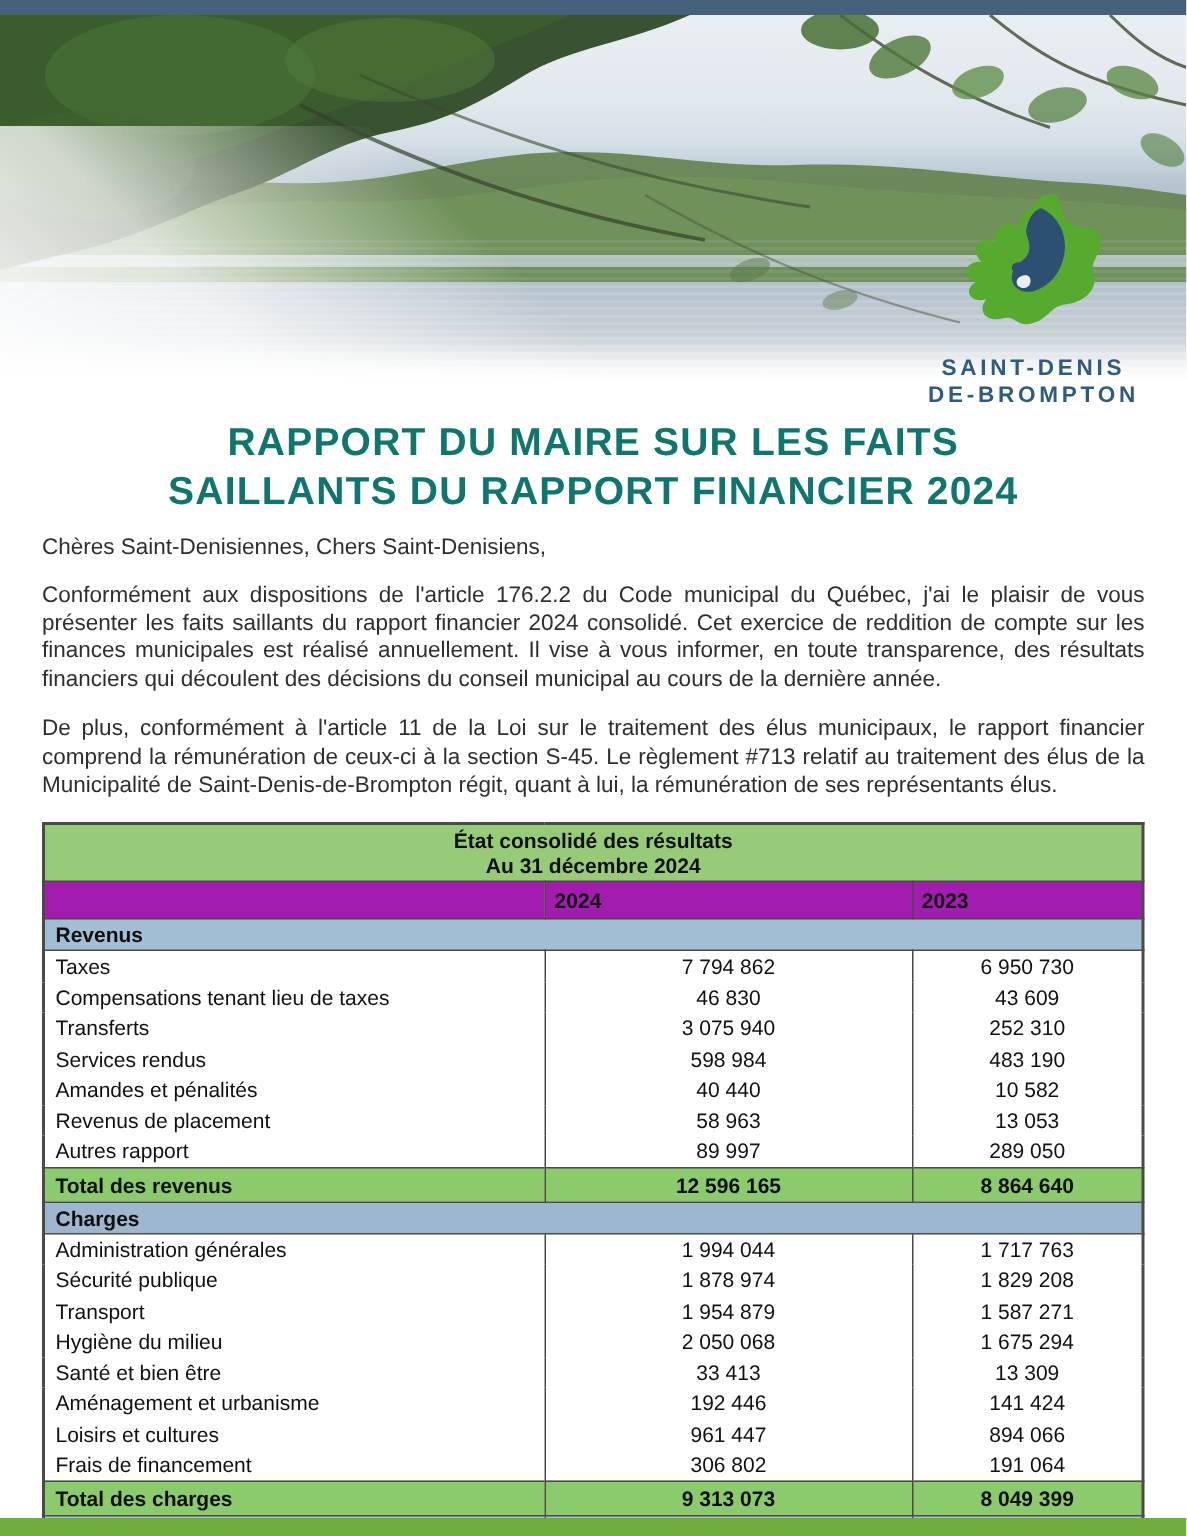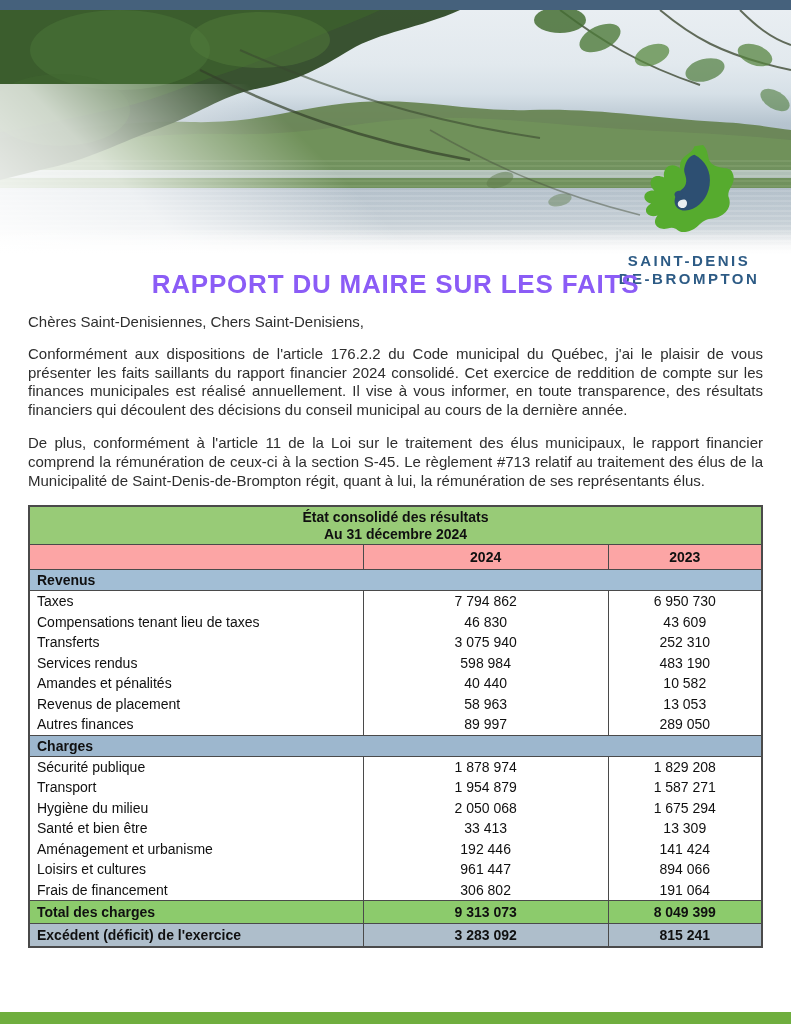--- a/index.html
+++ b/index.html
@@ -39,39 +39,39 @@
   }
   .ripples{
     position:absolute;left:0;top:150px;width:100%;height:96px;
     background:repeating-linear-gradient(180deg,
       rgba(255,255,255,0.16) 0 2px, rgba(120,140,160,0.10) 2px 5px);
     opacity:.5;
   }
 
   
   .logo{
-    position:absolute;top:144px;right:26px;width:152px;
+    position:absolute;top:128px;right:26px;width:152px;
     text-align:center;
   }
   .logo-leaf{width:112px;height:104px;margin:0 auto;}
   .logo-text{
     color:#2d5b85;
     font-weight:bold;
     letter-spacing:2.5px;
     font-size:15px;line-height:18px;
     white-space:nowrap;
   }
 
   
   .content{position:absolute;top:256px;left:0;width:791px;padding:0;}
   .inner{padding:0 28px;}
   .page-title{
-    margin-top:12px;
+    margin-top:22px;
     text-align:center;
-    color:#8b5cf6;
+    color:#0f766e;
     font-weight:bold;
     font-size:26px;
     line-height:33px;
     letter-spacing:0.8px;
   }
   .salutation{font-size:15px;margin-top:12px;}
   .para{
     font-size:15px;line-height:18.6px;
     text-align:justify;
     margin-top:13px;
@@ -92,22 +92,22 @@
     padding:0 6px;
     white-space:nowrap;
   }
   tr.row-title td{
     background:#98cb77;
     text-align:center;font-weight:bold;
     line-height:16.5px;padding:2px 4px;
     border:1.5px solid #4a4a4a;
   }
   tr.row-head td{
-    background:#fca5a5;
-    font-weight:bold;text-align:center;
+    background:#a21caf;
+    font-weight:bold;text-align:left;
     height:24px;
     border:1.5px solid #4a4a4a;
   }
   tr.row-band td{
     font-weight:bold;text-align:left;
     height:20px;padding-left:7px;
     border:1.5px solid #4a4a4a;
     margin-top:16px;
   }
   tr.band-revenus td{background:#a2bed5;}
@@ -182,20 +182,21 @@
       <path fill="#2d4f72" d="M38,44 C42,42 45,44 44,48 C43,51 38,51 37,48 C36,46 37,45 38,44 Z"></path>
     </svg>
     <div class="logo-text">SAINT-DENIS</div>
     <div class="logo-text l2">DE-BROMPTON</div>
   </div>
 
   <div class="content">
     <div class="inner">
       <div class="page-title">
         <div>RAPPORT DU MAIRE SUR LES FAITS</div>
+        <div>SAILLANTS DU RAPPORT FINANCIER 2024</div>
       </div>
 
       <p class="salutation">Chères Saint-Denisiennes, Chers Saint-Denisiens,</p>
       <p class="para">Conformément aux dispositions de l'article 176.2.2 du Code municipal du Québec, j'ai le plaisir de vous présenter les faits saillants du rapport financier 2024 consolidé. Cet exercice de reddition de compte sur les finances municipales est réalisé annuellement. Il vise à vous informer, en toute transparence, des résultats financiers qui découlent des décisions du conseil municipal au cours de la dernière année.</p>
       <p class="para">De plus, conformément à l'article 11 de la Loi sur le traitement des élus municipaux, le rapport financier comprend la rémunération de ceux-ci à la section S-45. Le règlement #713 relatif au traitement des élus de la Municipalité de Saint-Denis-de-Brompton régit, quant à lui, la rémunération de ses représentants élus.</p>
 
       <table class="fin">
         <colgroup>
           <col style="width:45.6%">
             <col style="width:33.4%">
@@ -241,26 +242,36 @@
               <td>Amandes et pénalités</td>
               <td class="val">40 440</td>
               <td class="val">10 582</td>
             </tr>
             <tr class="row-data">
               <td>Revenus de placement</td>
               <td class="val">58 963</td>
               <td class="val">13 053</td>
             </tr>
             <tr class="row-data">
-              <td>Autres finances</td>
+              <td>Autres rapport</td>
               <td class="val">89 997</td>
               <td class="val">289 050</td>
             </tr>
+            <tr class="row-total">
+              <td>Total des revenus</td>
+              <td class="val">12 596 165</td>
+              <td class="val">8 864 640</td>
+            </tr>
             <tr class="row-band band-charges">
               <td colspan="3">Charges</td>
+            </tr>
+            <tr class="row-data">
+              <td>Administration générales</td>
+              <td class="val">1 994 044</td>
+              <td class="val">1 717 763</td>
             </tr>
             <tr class="row-data">
               <td>Sécurité publique</td>
               <td class="val">1 878 974</td>
               <td class="val">1 829 208</td>
             </tr>
             <tr class="row-data">
               <td>Transport</td>
               <td class="val">1 954 879</td>
               <td class="val">1 587 271</td>

